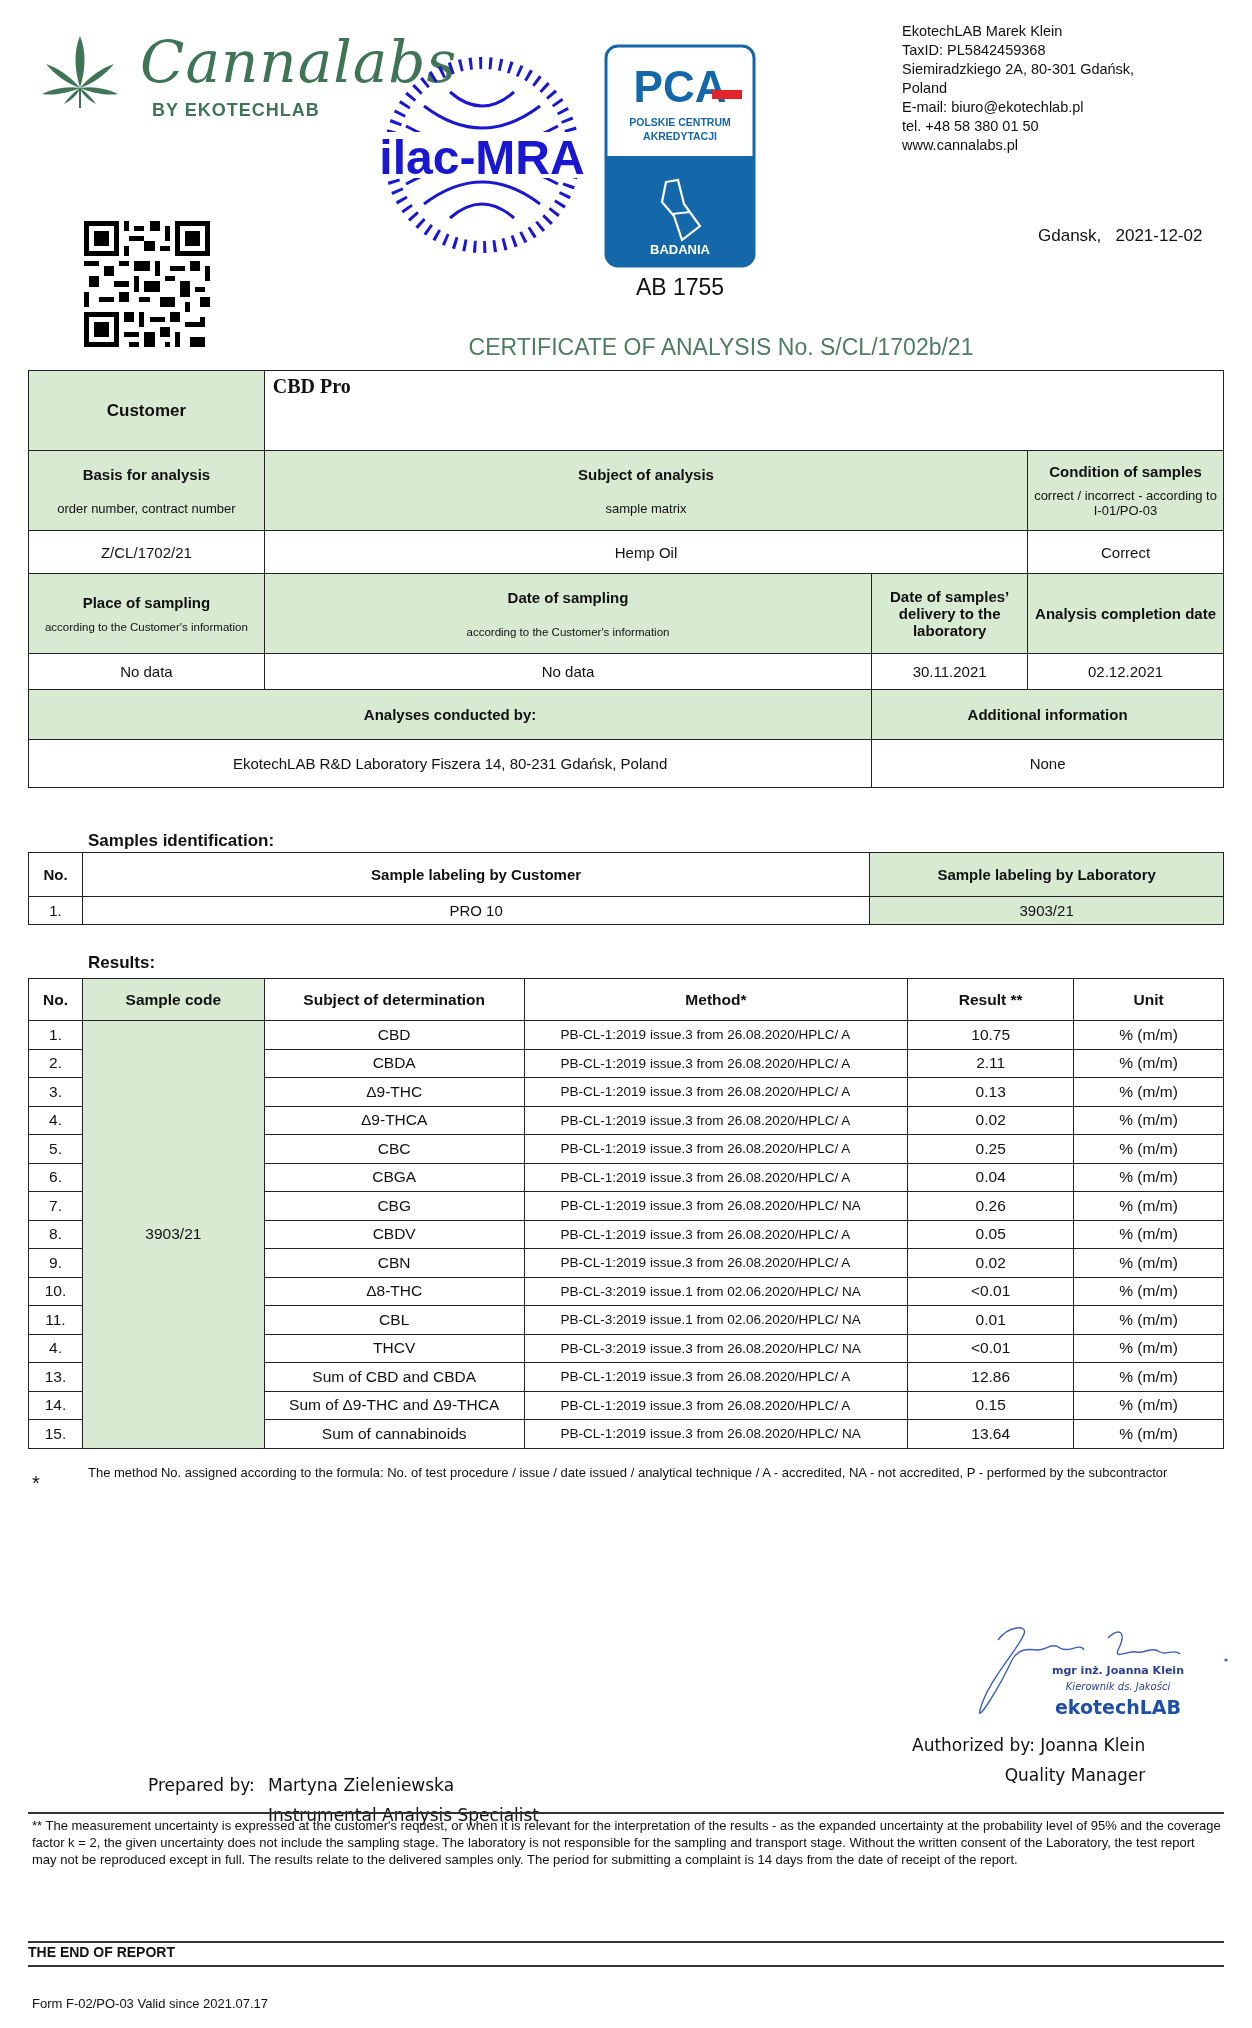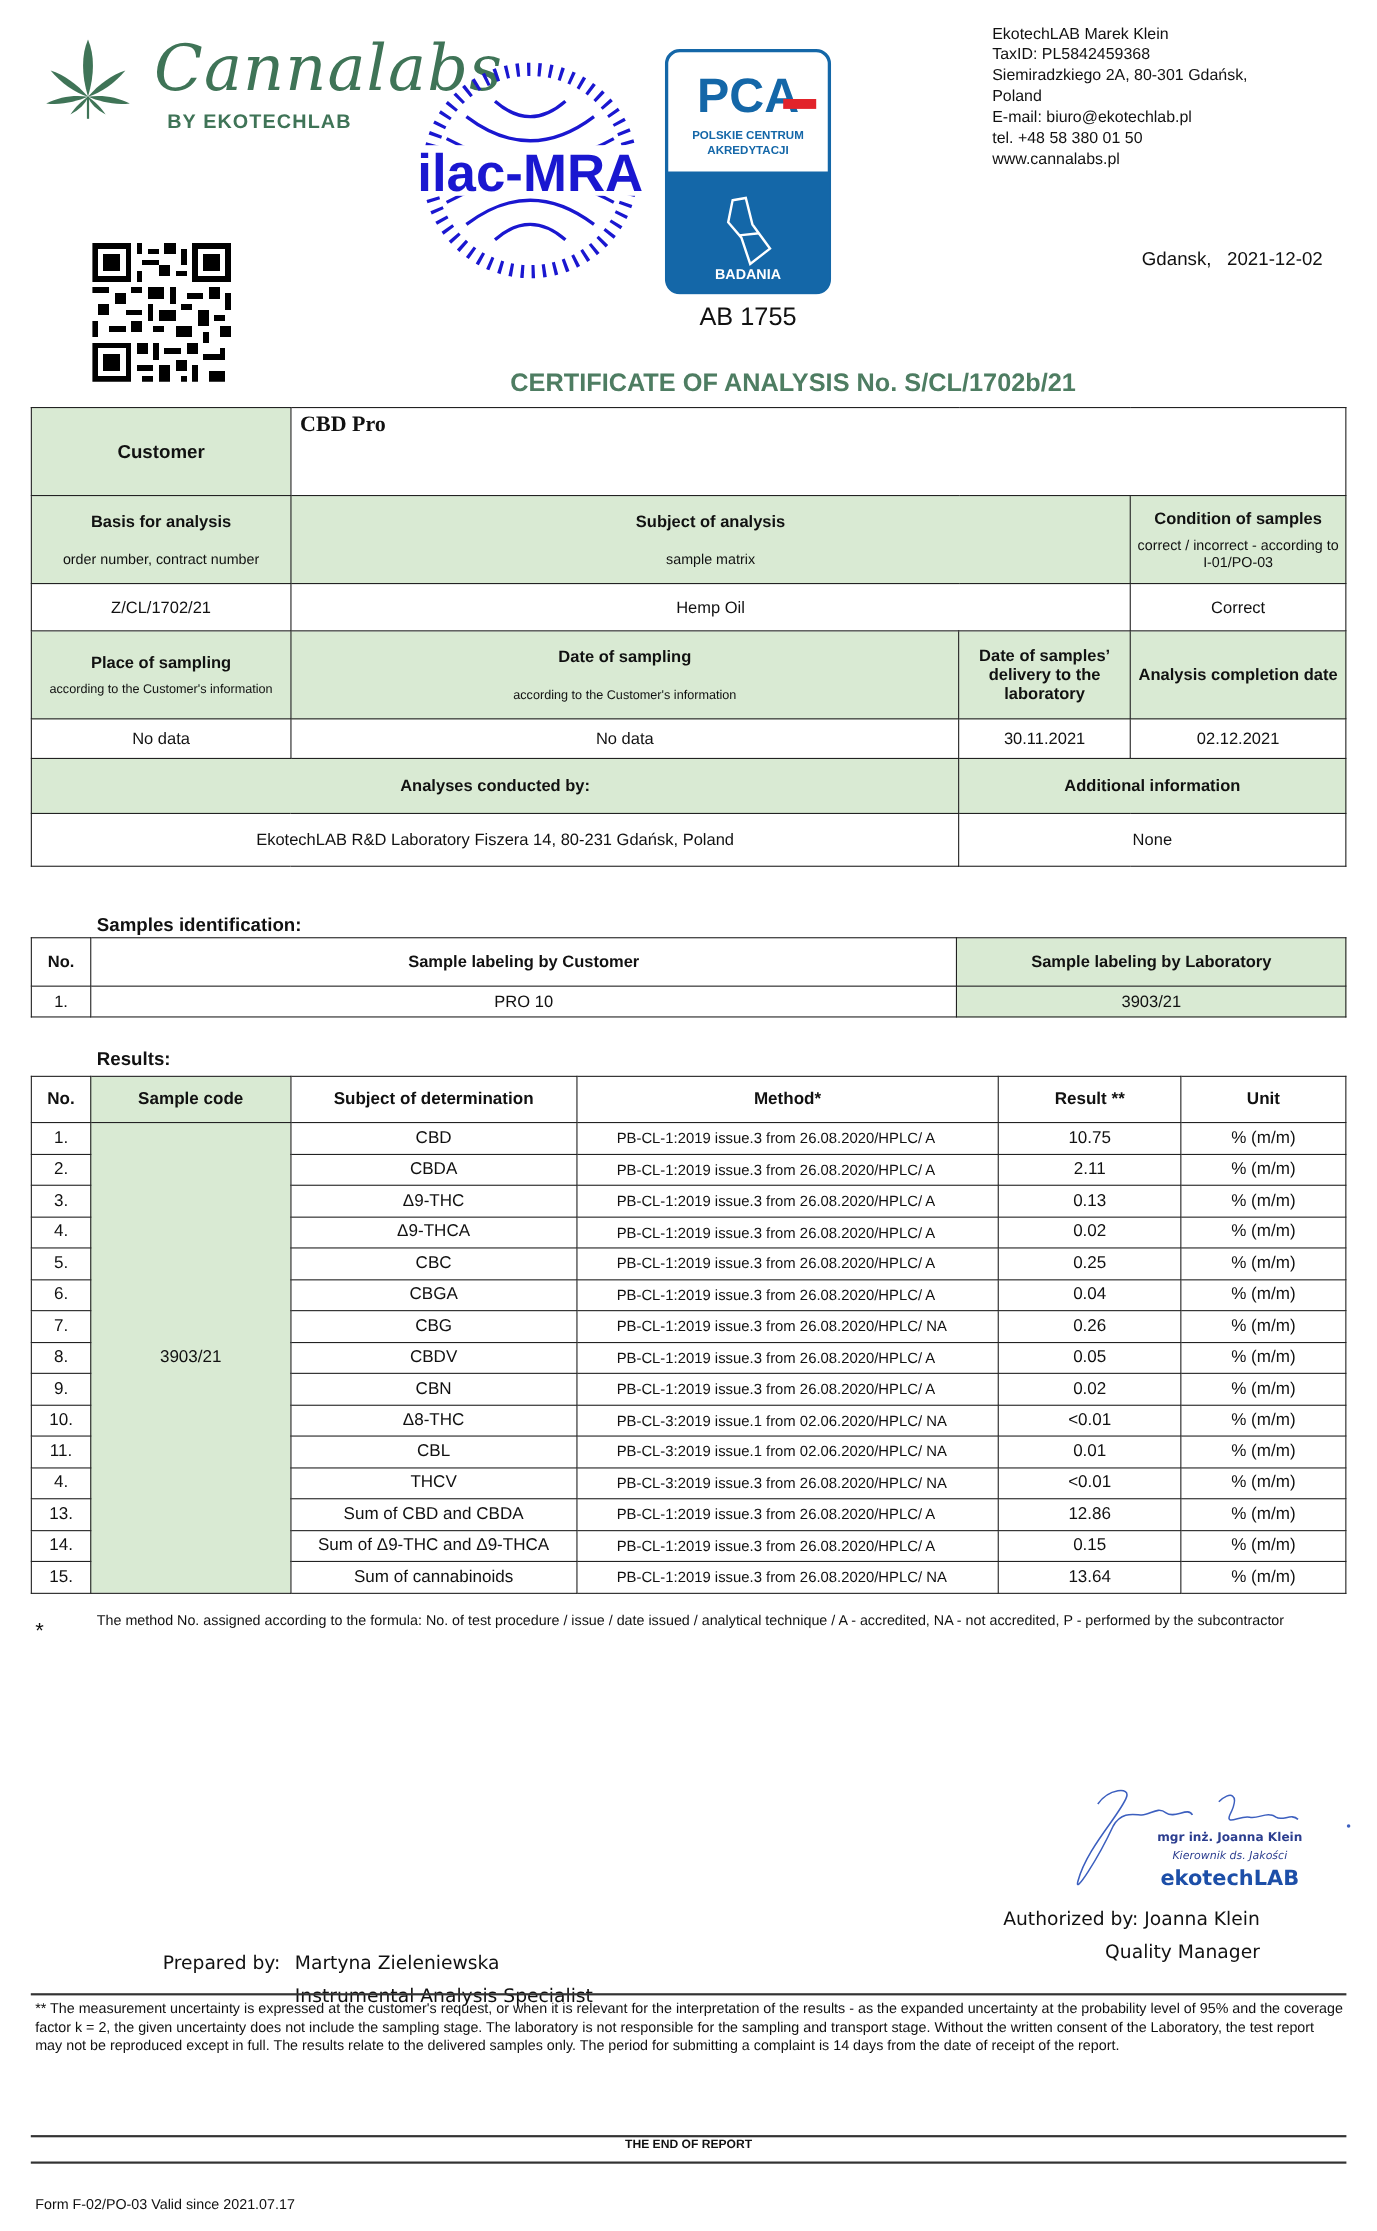--- a/index.html
+++ b/index.html
@@ -16,21 +16,21 @@
   #ilac { left: 372px; top: 50px; width: 220px; height: 210px; }
   #pca { left: 604px; top: 44px; width: 152px; height: 224px; }
   #ab-number { left: 604px; top: 274px; width: 152px; text-align: center; font-size: 23px; color: #111; }
 
   #address { left: 902px; top: 22px; font-size: 14.5px; line-height: 19px; color: #111; }
   #address div { white-space: nowrap; }
 
   #qr { left: 84px; top: 221px; width: 126px; height: 126px; }
   #place-date { left: 1038px; top: 226px; font-size: 17px; white-space: pre; }
 
-  #cert-title { left: 0; width: 1252px; top: 334px; text-align: center; font-size: 23px; font-weight: bold; color: #4e7d62; padding-left: 190px; box-sizing: border-box; }
+  #cert-title { left: 0; width: 1252px; top: 334px; text-align: center; font-size: 23px; font-weight: normal; color: #4e7d62; padding-left: 190px; box-sizing: border-box; }
 
   
   table { border-collapse: collapse; font-size: 15px; }
   td, th { border: 1.5px solid #222; text-align: center; padding: 0 4px; }
   .hdr { font-weight: bold; text-align: center; }
   .sub { font-size: 11.5px; font-weight: normal; display: block; }
   .sub13 { font-size: 13px; font-weight: normal; display: block; }
 
   #info-table { left: 28px; top: 370px; width: 1196px; }
   #info-table td { height: 1px; }
@@ -53,21 +53,21 @@
   #prepared { left: 148px; top: 1730px; font-family: "DejaVu Sans", sans-serif; font-size: 17px; line-height: 30px; }
   #prepared .lbl { display: inline-block; width: 120px; margin-top: 40px; }
   #prepared .ind { margin-left: 120px; }
   #authorized { left: 912px; top: 1730px; font-family: "DejaVu Sans", sans-serif; font-size: 17px; line-height: 30px; }
   #authorized .ind { text-align: right; }
 
   #disclaimer-rule { left: 28px; top: 1812px; width: 1196px; height: 2px; background: #333; }
   #disclaimer { left: 32px; top: 1817px; width: 1190px; font-size: 13px; line-height: 17px; }
 
   #end-rule-top { left: 28px; top: 1941px; width: 1196px; height: 2px; background: #333; }
-  #end-report { left: 28px; top: 1944px; width: 1196px; text-align: center; font-weight: bold; font-size: 11px; padding-left: 0; }
+  #end-report { left: 28px; top: 1944px; width: 1196px; font-weight: bold; font-size: 14px; padding-left: 0; }
   #end-rule-bot { left: 28px; top: 1965px; width: 1196px; height: 2px; background: #333; }
   #form-id { left: 32px; top: 1996px; font-size: 13px; }
 </style>
 </head>
 <body>
 
 <div id="logo" class="abs">
   <svg id="leaf" viewBox="0 0 80 80">
     <g fill="#3f7457">
       <path d="M40 4 C46 18 46 36 40 56 C34 36 34 18 40 4 Z"></path>

